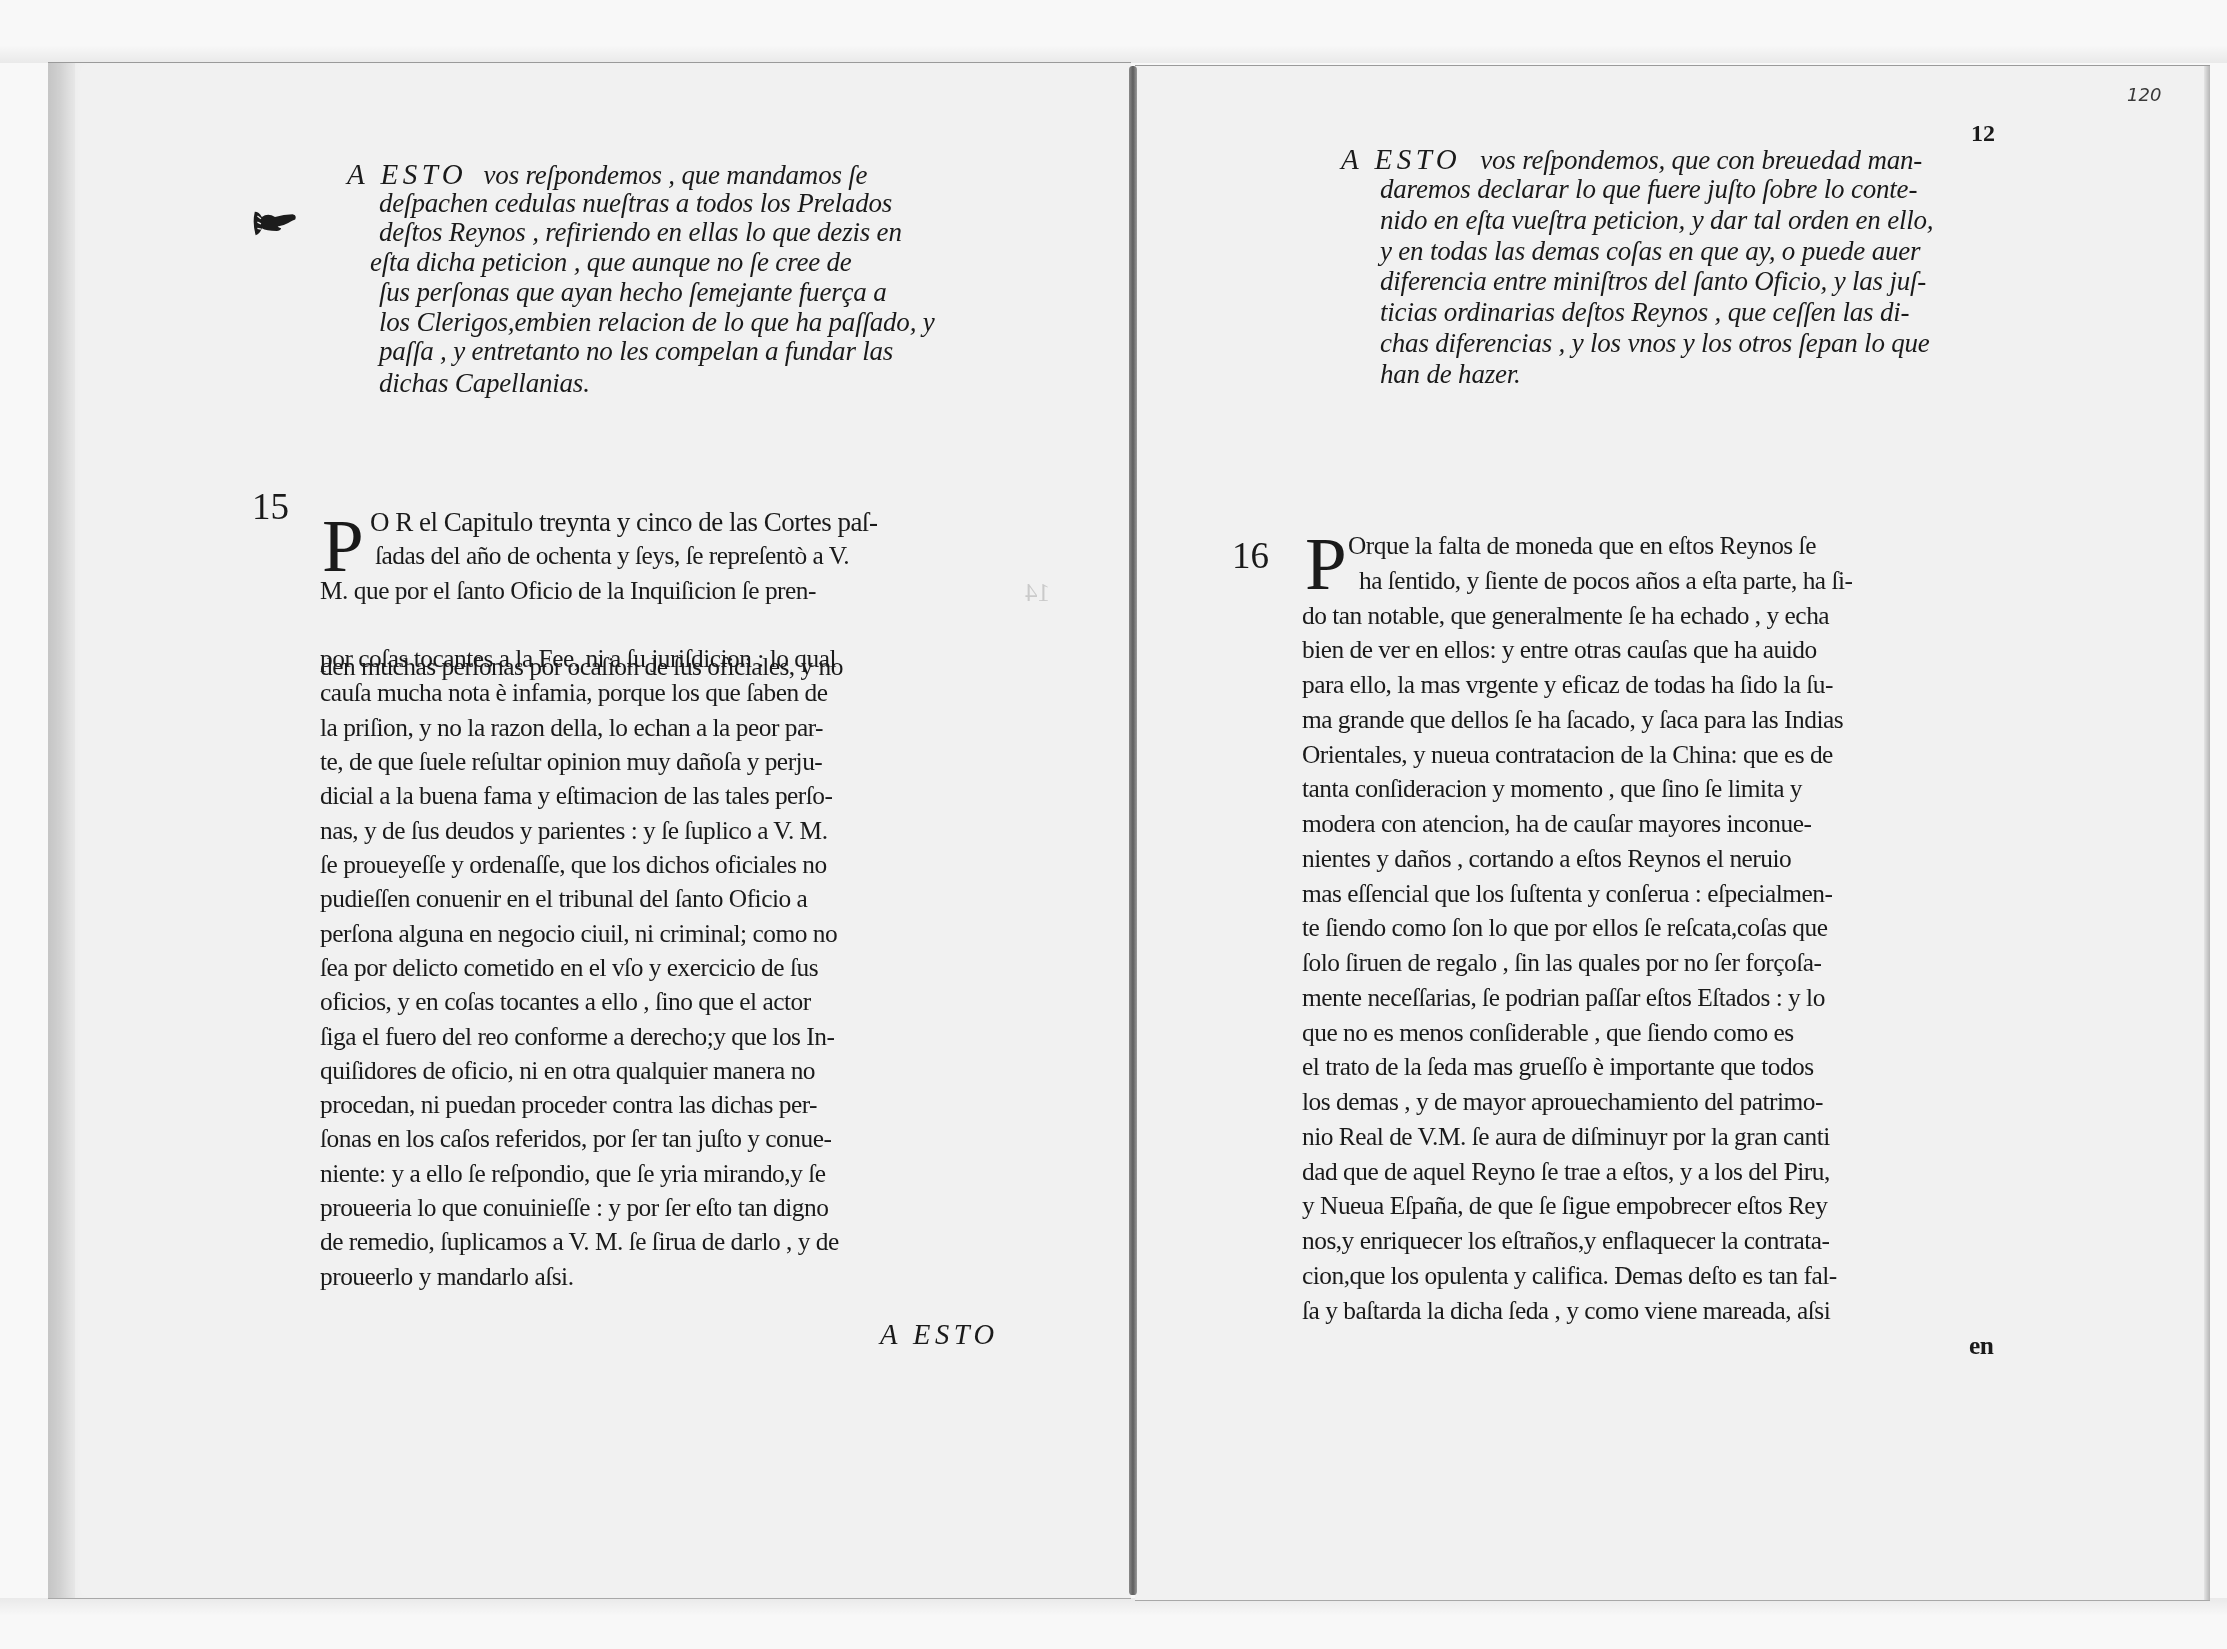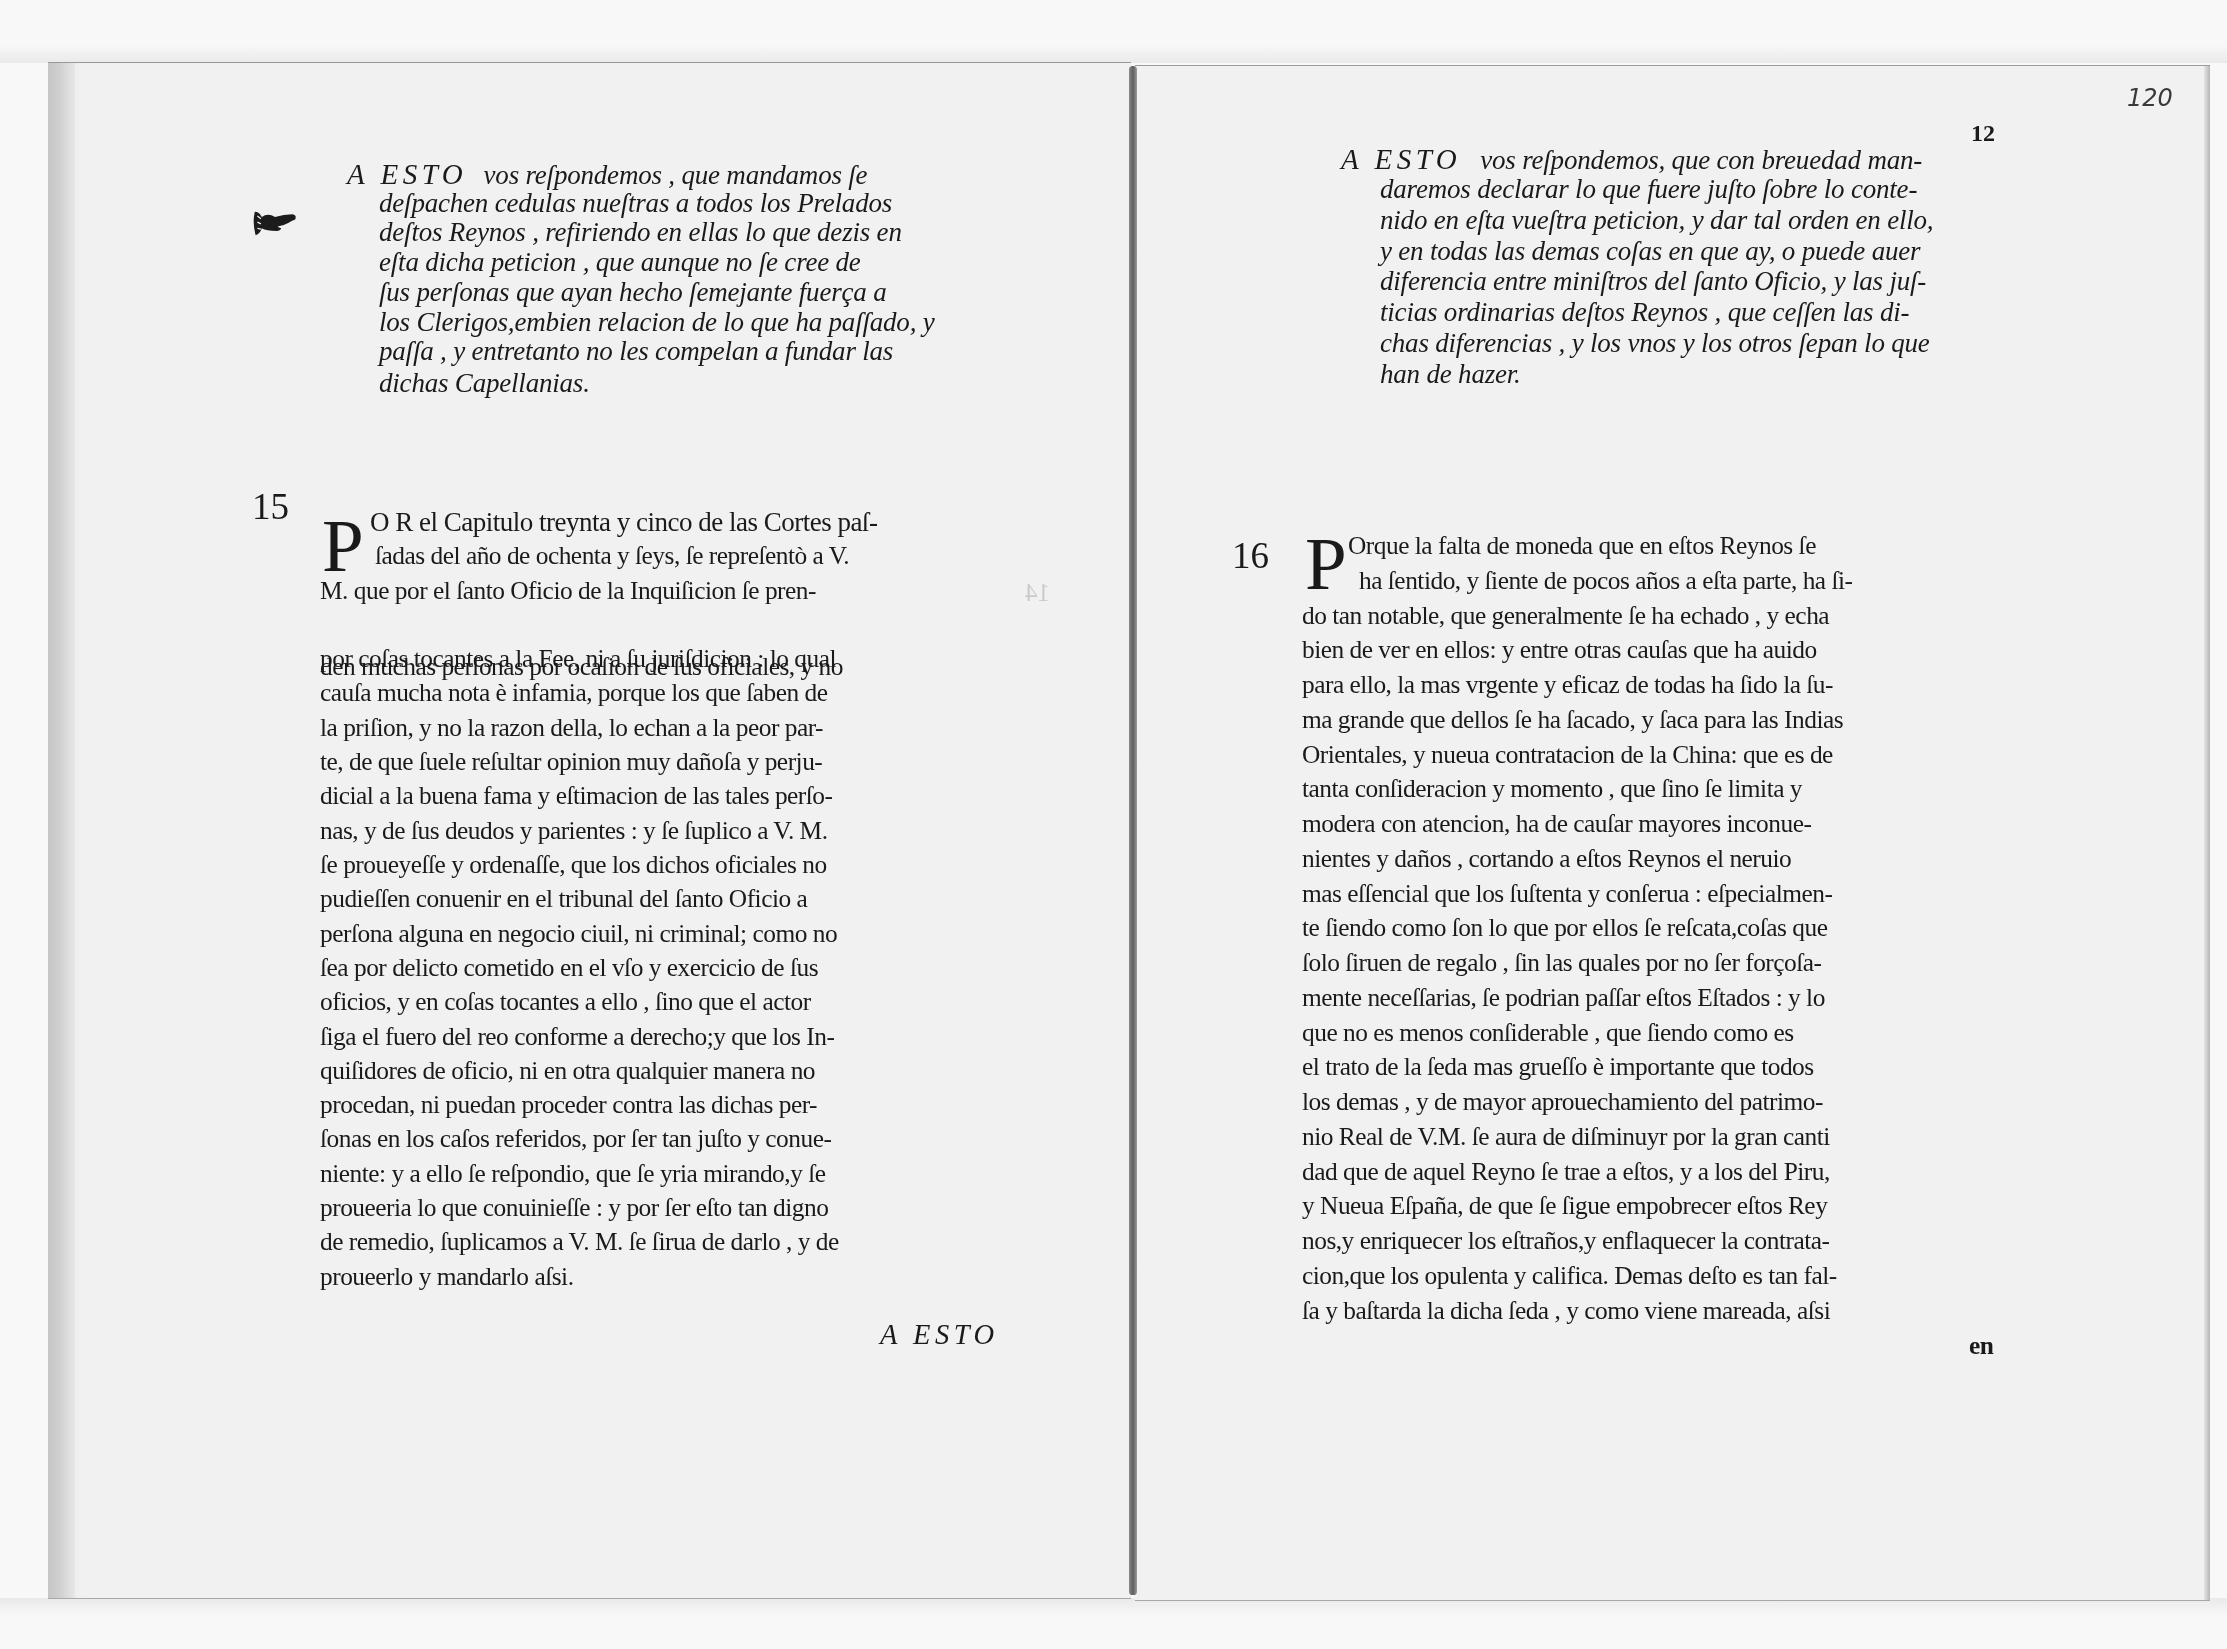--- a/index.html
+++ b/index.html
@@ -47,21 +47,21 @@
   }
   .roman-block .line {
     position: absolute; white-space: nowrap;
     font-size: 25.4px; letter-spacing: -0.5px;
   }
   .small-caps-head { font-style: italic; letter-spacing: 4.5px; font-size: 29px; }
   .para-num { position: absolute; font-size: 37px; }
   .dropcap { position: absolute; font-size: 75px; line-height: 1; }
   .catchword { position: absolute; font-style: italic; font-size: 28.5px; letter-spacing: 4.5px; }
   .folio-print { position: absolute; font-size: 24px; font-weight: bold; }
-  .folio-hand { position: absolute; font-size: 24px; color: #3a3a3a; font-family: "DejaVu Sans", sans-serif; font-style: italic; }
+  .folio-hand { position: absolute; font-size: 18px; color: #3a3a3a; font-family: "DejaVu Sans", sans-serif; font-style: italic; }
   .ghost { position: absolute; color: rgba(0,0,0,0.16); font-size: 25px; transform: scaleX(-1); white-space: nowrap; }
   .manicule { position: absolute; }
 </style>
 </head>
 <body>
 
 <div class="shadow-band" style="top:45px;"></div>
 <div class="shadow-band" style="top:1598px;transform:scaleY(-1);"></div>
 
 <div class="page" id="left-page"></div>
@@ -77,21 +77,21 @@
   </svg>
 </div>
 
 <div class="italic-block">
   <div class="line" style="left:347px; top:158px;">
     <span class="small-caps-head">A ESTO</span>
     <span style="margin-left:9.8px;">vos reſpondemos , que mandamos ſe</span>
   </div>
   <div class="line" style="left:379px; top:188px;">deſpachen cedulas nueſtras a todos los Prelados</div>
   <div class="line" style="left:379px; top:217px;">deſtos Reynos , refiriendo en ellas lo que dezis en</div>
-  <div class="line" style="left:379px; top:247px;">eſta dicha peticion , que aunque no ſe cree de</div>
+  <div class="line" style="left:370px; top:247px;">eſta dicha peticion , que aunque no ſe cree de</div>
   <div class="line" style="left:379px; top:277px;">ſus perſonas que ayan hecho ſemejante fuerça a</div>
   <div class="line" style="left:379px; top:307px;">los Clerigos,embien relacion de lo que ha paſſado, y</div>
   <div class="line" style="left:379px; top:336px;text-align:center;">paſſa , y entretanto no les compelan a fundar las</div>
   <div class="line" style="left:379px; top:368px;text-align:right;">dichas Capellanias.</div>
 </div>
 
 <div class="para-num" style="left:252px; top:485px;">15</div>
 <div class="dropcap" style="left:322px; top:508px;">P</div>
 <div class="roman-block">
   <div class="line" style="left:370px; top:507px; font-size:27px;">O R  el Capitulo treynta y cinco de las Cortes paſ-</div>

